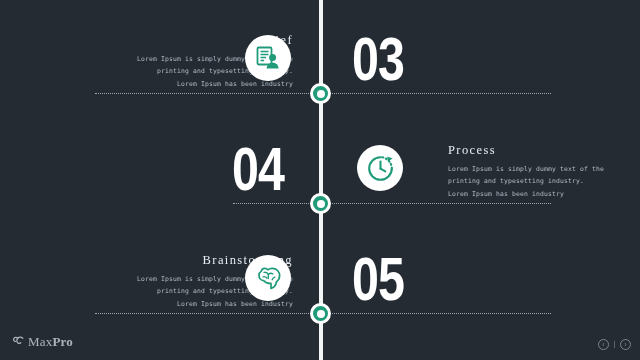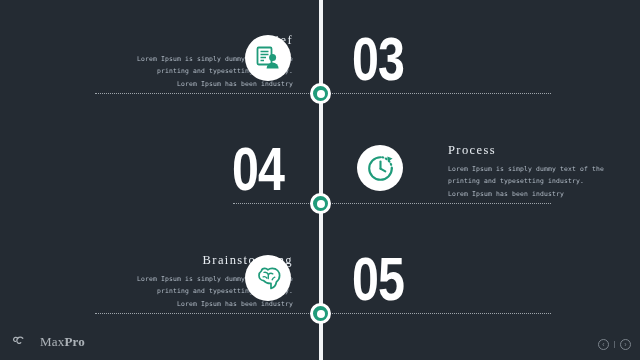--- a/index.html
+++ b/index.html
@@ -114,21 +114,21 @@
   .num-03 { left:352px; top:28px;  transform-origin:left top; }
   .num-04 { left:232px; top:138px; transform-origin:left top; }
   .num-05 { left:352px; top:248px; transform-origin:left top; }
 
   
   .logo {
     position:absolute;
     left:12px; bottom:9px;
     display:flex;
     align-items:center;
-    gap:15px;
+    gap:3px;
     opacity:0.72;
   }
   .logo .mark { display:block; }
   .logo .wordmark {
     font-family:"Liberation Serif", serif;
     font-size:13px;
     color:#dfe5ea;
     letter-spacing:0.2px;
   }
   .logo .wordmark b { font-weight:bold; }

